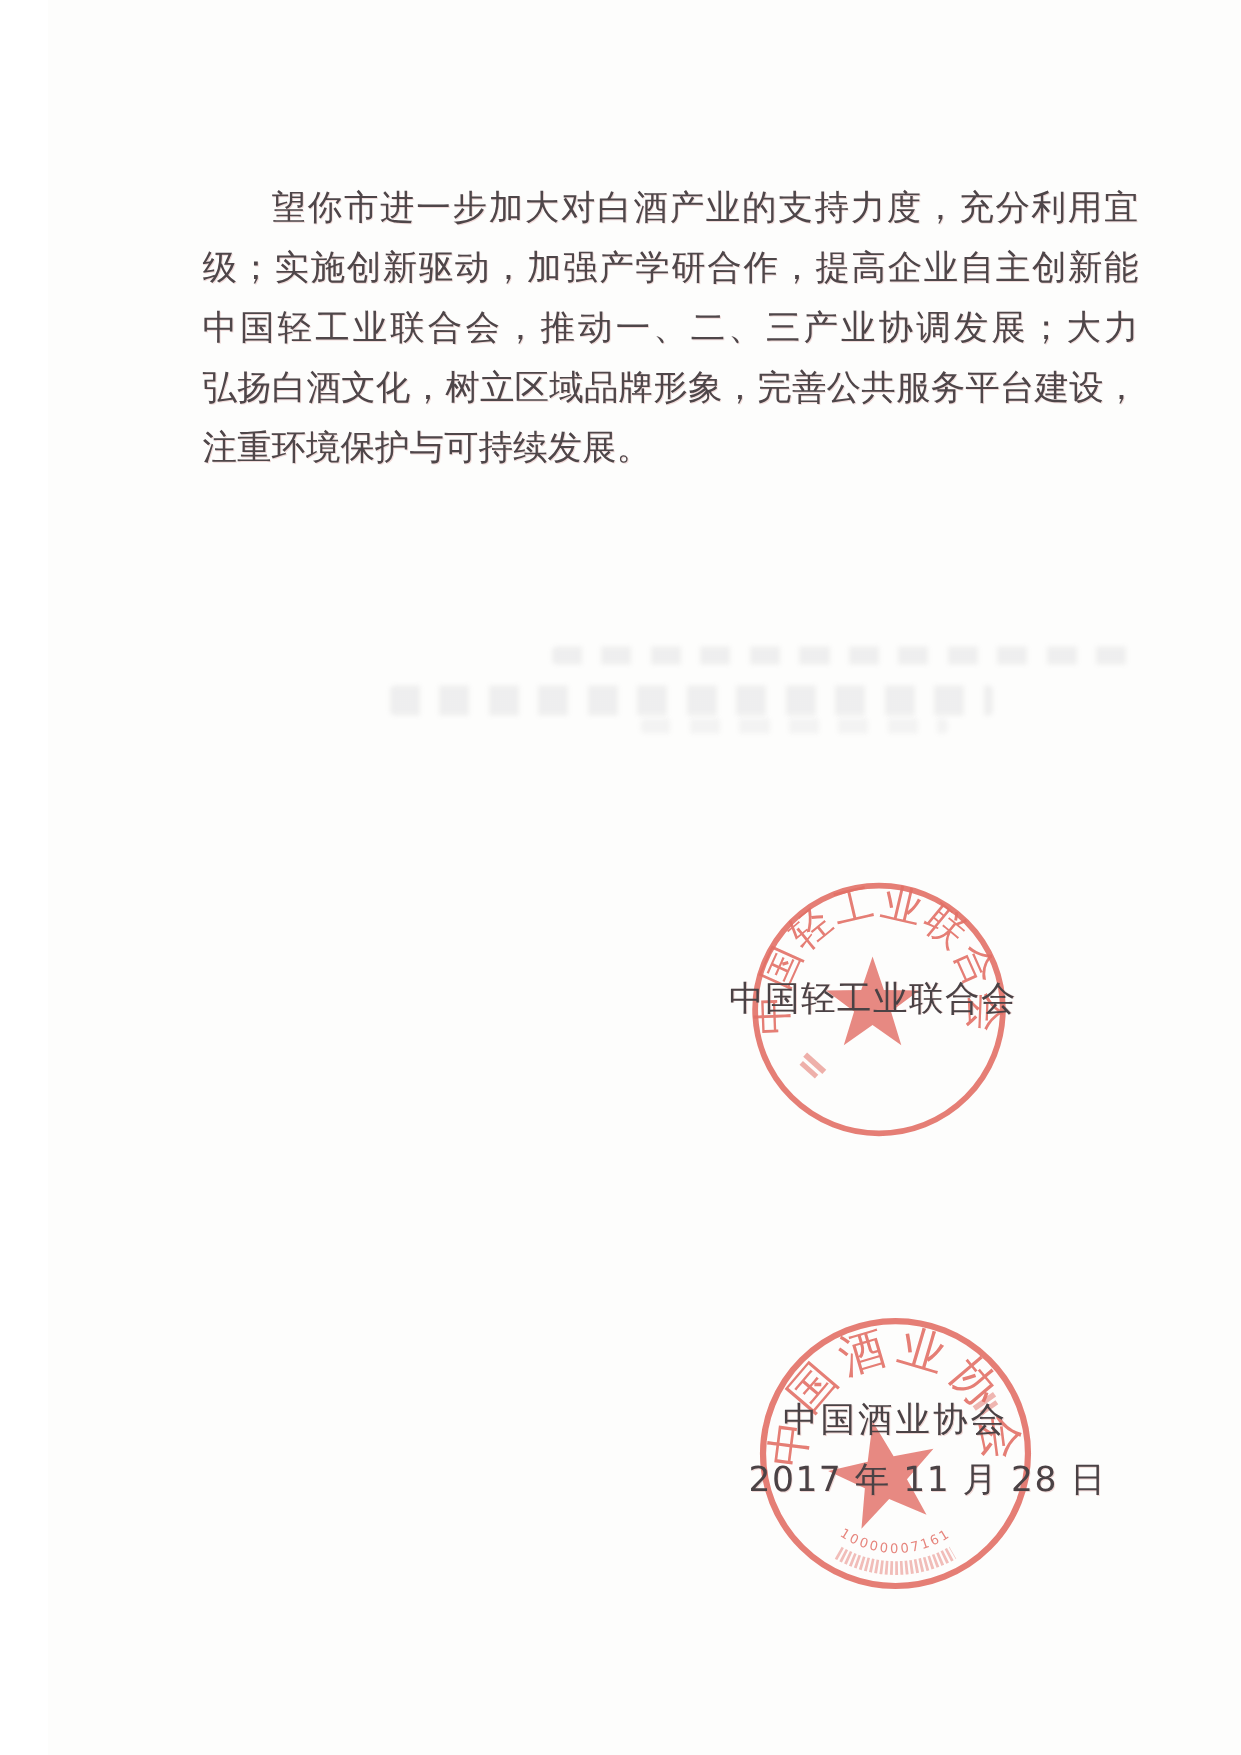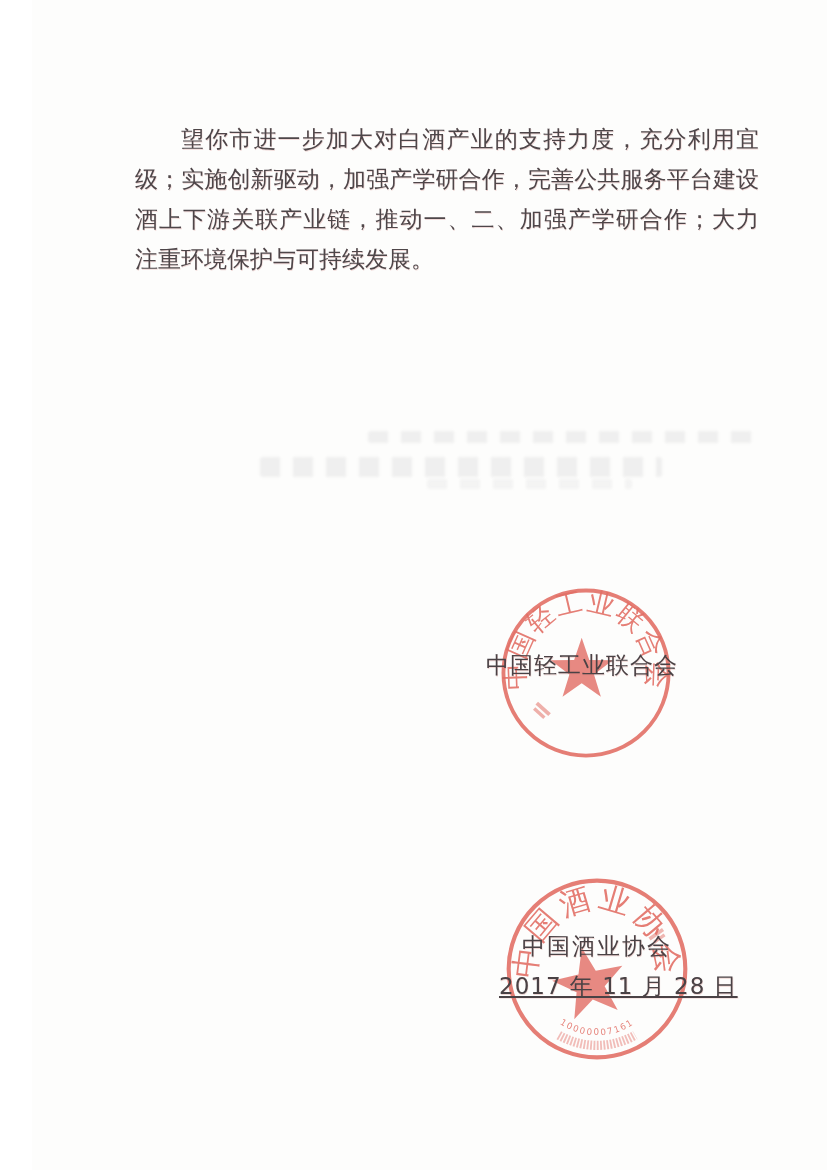--- a/index.html
+++ b/index.html
@@ -27,41 +27,42 @@
   .stamp svg { display:block; }
   .seal-ink { color:#e0645a; }
   
   .sig-text {
     position:absolute; color:#4a4245; font-size:23px;
     text-shadow:0.6px 0.6px 0 rgba(208,130,124,0.3);
     white-space:nowrap;
   }
   .sig-org1 { left:454px; top:650px; letter-spacing:1px; }
   .sig-org2 { left:490px; top:931px; letter-spacing:2px; }
-  .sig-date { left:467px; top:971px; letter-spacing:1px;text-decoration:underline; }
+  .sig-date { left:467px; top:971px; letter-spacing:1px; }
   
   .bleed {
     position:absolute; filter:blur(1.6px); opacity:0.5;
     background:repeating-linear-gradient(90deg,
       rgba(125,125,132,0.22) 0 20px, rgba(0,0,0,0) 20px 33px);
     border-radius:3px;
   }
   .bleed-1 { left:336px; top:431px; width:392px; height:12px; }
   .bleed-2 { left:228px; top:457px; width:402px; height:20px; }
   .bleed-3 { left:395px; top:479px; width:205px; height:10px; opacity:0.35; }
 </style>
 </head>
 <body>
 
 <div class="page">
 
   <div class="letter-body">
     <div class="body-line first">望你市进一步加大对白酒产业的支持力度，充分利用宜</div>
-    <div class="body-line">级；实施创新驱动，加强产学研合作，完善公共服务平台建设</div>
-    <div class="body-line">酒上下游关联产业链，推动一、二、加强产学研合作；大力</div>
+    <div class="body-line">级；实施创新驱动，加强产学研合作，提高企业自主创新能</div>
+    <div class="body-line">中国轻工业联合会，推动一、二、三产业协调发展；大力</div>
+    <div class="body-line">弘扬白酒文化，树立区域品牌形象，完善公共服务平台建设，</div>
     <div class="body-line last">注重环境保护与可持续发展。</div>
   </div>
 
   <div class="bleed bleed-1"></div>
   <div class="bleed bleed-2"></div>
   <div class="bleed bleed-3"></div>
 
   <div class="stamp seal-ink" style="left:468px; top:587px; width:172px; height:172px;">
     <svg viewBox="0 0 200 200" width="172" height="172">
       <circle cx="100" cy="100" r="96" fill="none" stroke="currentColor" stroke-width="4.5" opacity="0.9"></circle>

